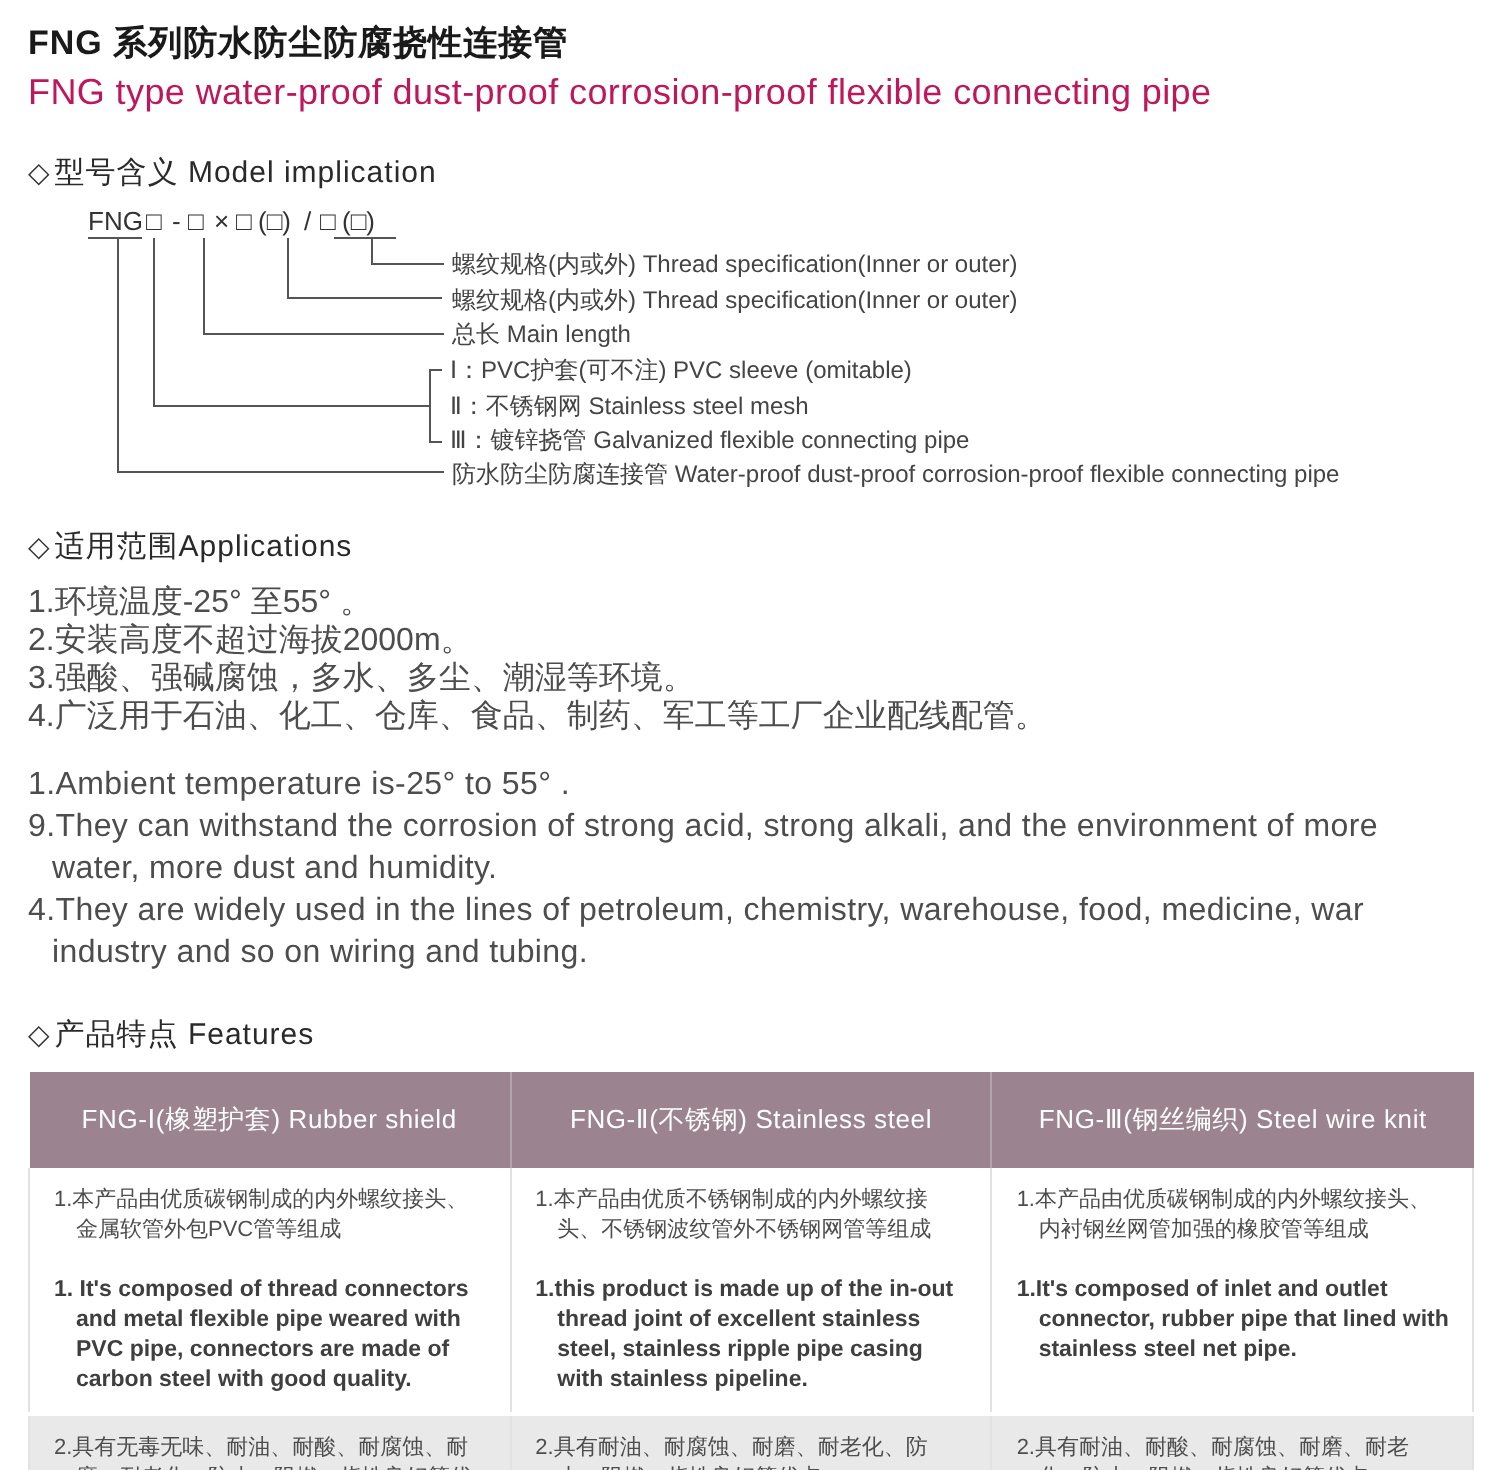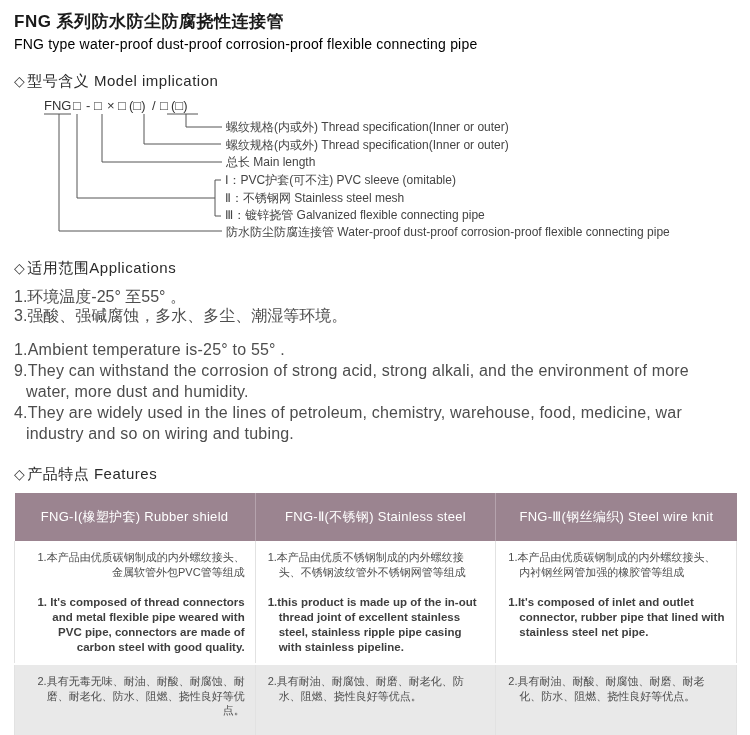--- a/index.html
+++ b/index.html
@@ -7,21 +7,21 @@
   .page {
     width:750px; height:735px; position:relative; overflow:hidden;
     background:#ffffff;
     font-family:Liberation Sans, sans-serif;
     color:#444;
   }
   .content { padding:10px 13px 0 14px; }
 
   
   .title-cn { font-size:17px; font-weight:bold; color:#1a1a1a; letter-spacing:0.5px; }
-  .title-en { font-size:14px; color:#000000; margin-top:3px; letter-spacing:0.2px; }
+  .title-en { font-size:18px; color:#be185d; margin-top:3px; letter-spacing:0.2px; }
 
   
   .sec-heading { font-size:15px; color:#2a2a2a; font-weight:500; letter-spacing:0.5px; }
   .sec-heading .dia { font-size:14px; margin-right:2px; color:#333; }
   .h-model   { margin-top:20px; }
   .h-apps    { margin-top:17px; }
   .h-feat    { margin-top:21px; }
 
   
   .diagram { display:block; margin-top:4px; }
@@ -41,21 +41,21 @@
     background:#9b8490; color:#ffffff; font-weight:normal;
     font-size:13px; height:48px; text-align:center; vertical-align:middle;
     border-left:1px solid #b5a3ad; letter-spacing:0.3px;
   }
   .feat-table th:first-child { border-left:none; }
   .feat-table td {
     vertical-align:top; padding:9px 10px 8px 12px;
     border-left:1px solid #cfcfcf; border-right:1px solid #e2e2e2;
     font-size:11px; line-height:14.5px;
   }
-  .feat-table td:first-child { border-left:1px solid #e2e2e2;text-align:right; }
+  .feat-table td:first-child { border-left:1px solid #e2e2e2; }
   .feat-table .row-1 td { background:#ffffff; height:95px; }
   .feat-table .row-2 td { background:#e9e9e9; height:85px; border-top:2px solid #ffffff; }
   .feat-table { border-bottom:2px solid #8c8c8c; }
   .cell-cn { color:#4d4d4d; padding-left:11px; text-indent:-11px; }
   .cell-en { color:#3f3f3f; font-weight:bold; font-size:11.5px; line-height:15px; margin-top:16px; padding-left:11px; text-indent:-11px; }
 </style>
 </head>
 <body>
 
 <div class="page">
@@ -86,21 +86,23 @@
       <text x="211" y="174">Ⅰ：PVC护套(可不注) PVC sleeve (omitable)</text>
       <text x="211" y="192">Ⅱ：不锈钢网 Stainless steel mesh</text>
       <text x="211" y="209">Ⅲ：镀锌挠管 Galvanized flexible connecting pipe</text>
       <text x="212" y="226">防水防尘防腐连接管 Water-proof dust-proof corrosion-proof flexible connecting pipe</text>
     </svg>
 
     <div class="sec-heading h-apps"><span class="dia">◇</span><span>适用范围</span><span>Applications</span></div>
 
     <ul class="list">
       <li>1.环境温度-25° 至55° 。</li>
+      <li>2.安装高度不超过海拔2000m。</li>
       <li>3.强酸、强碱腐蚀，多水、多尘、潮湿等环境。</li>
+      <li>4.广泛用于石油、化工、仓库、食品、制药、军工等工厂企业配线配管。</li>
     </ul>
 
     <ul class="list list-en">
       <li>1.Ambient temperature is-25° to 55° .</li>
       <li>9.They can withstand the corrosion of strong acid, strong alkali, and the environment of more water, more dust and humidity.</li>
       <li>4.They are widely used in the lines of petroleum, chemistry, warehouse, food, medicine, war industry and so on wiring and tubing.</li>
     </ul>
 
     <div class="sec-heading h-feat"><span class="dia">◇</span><span>产品特点</span>&nbsp;<span>Features</span></div>
 

